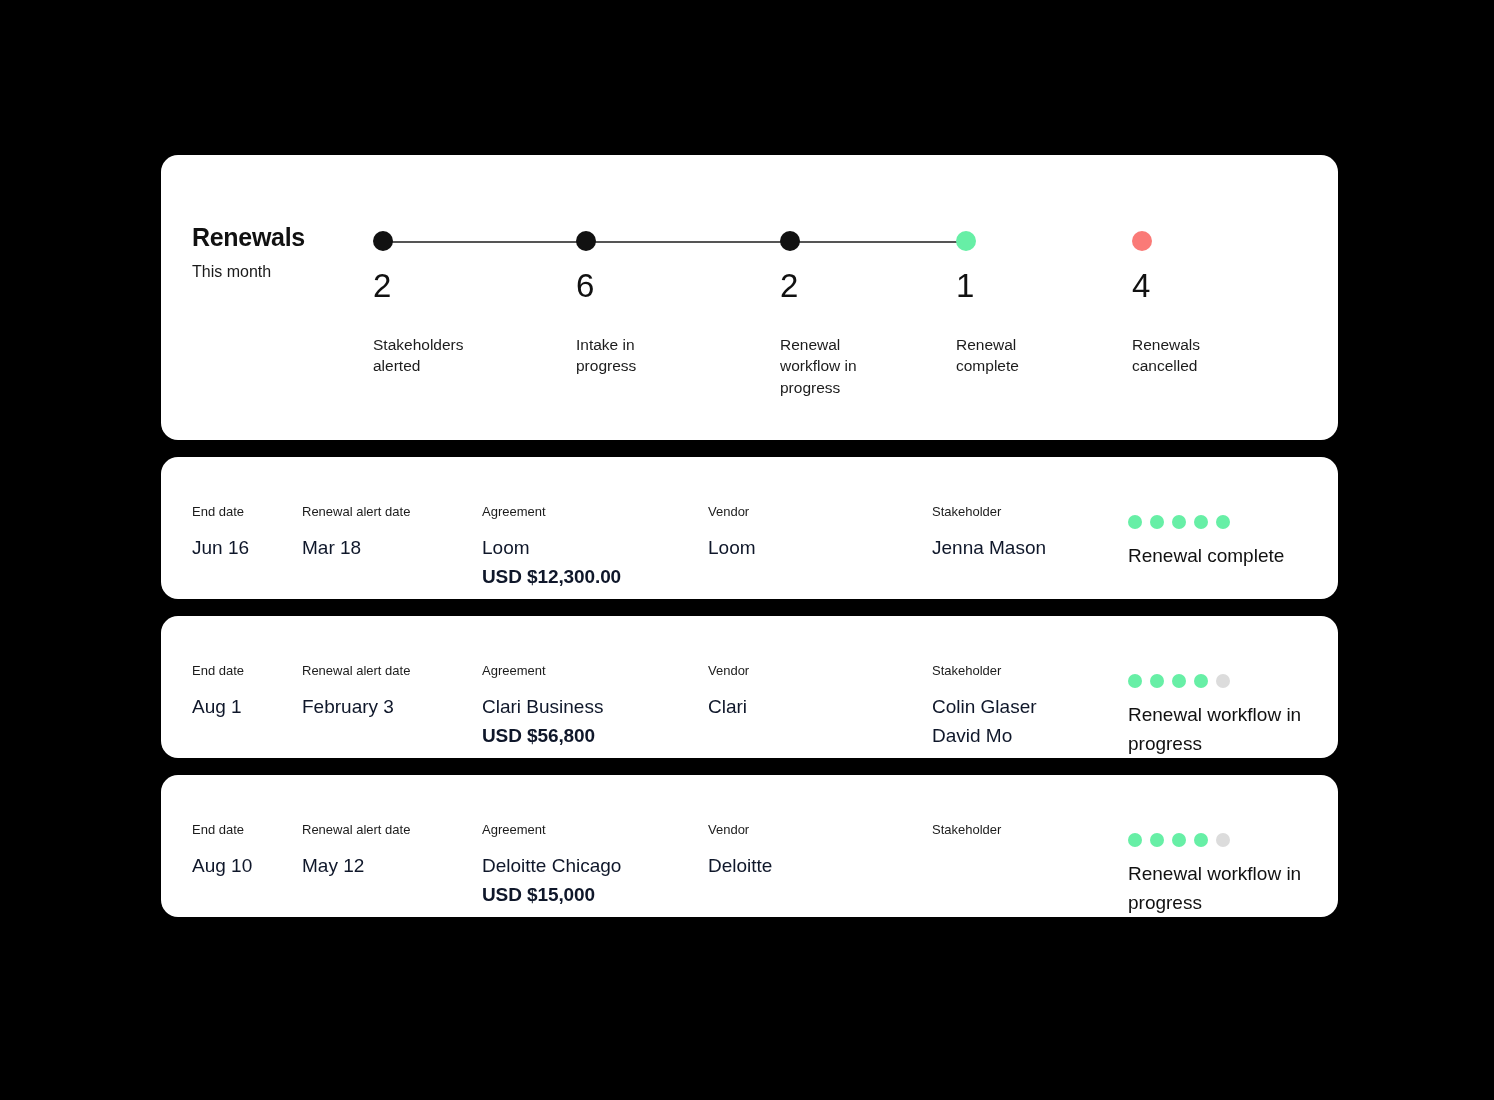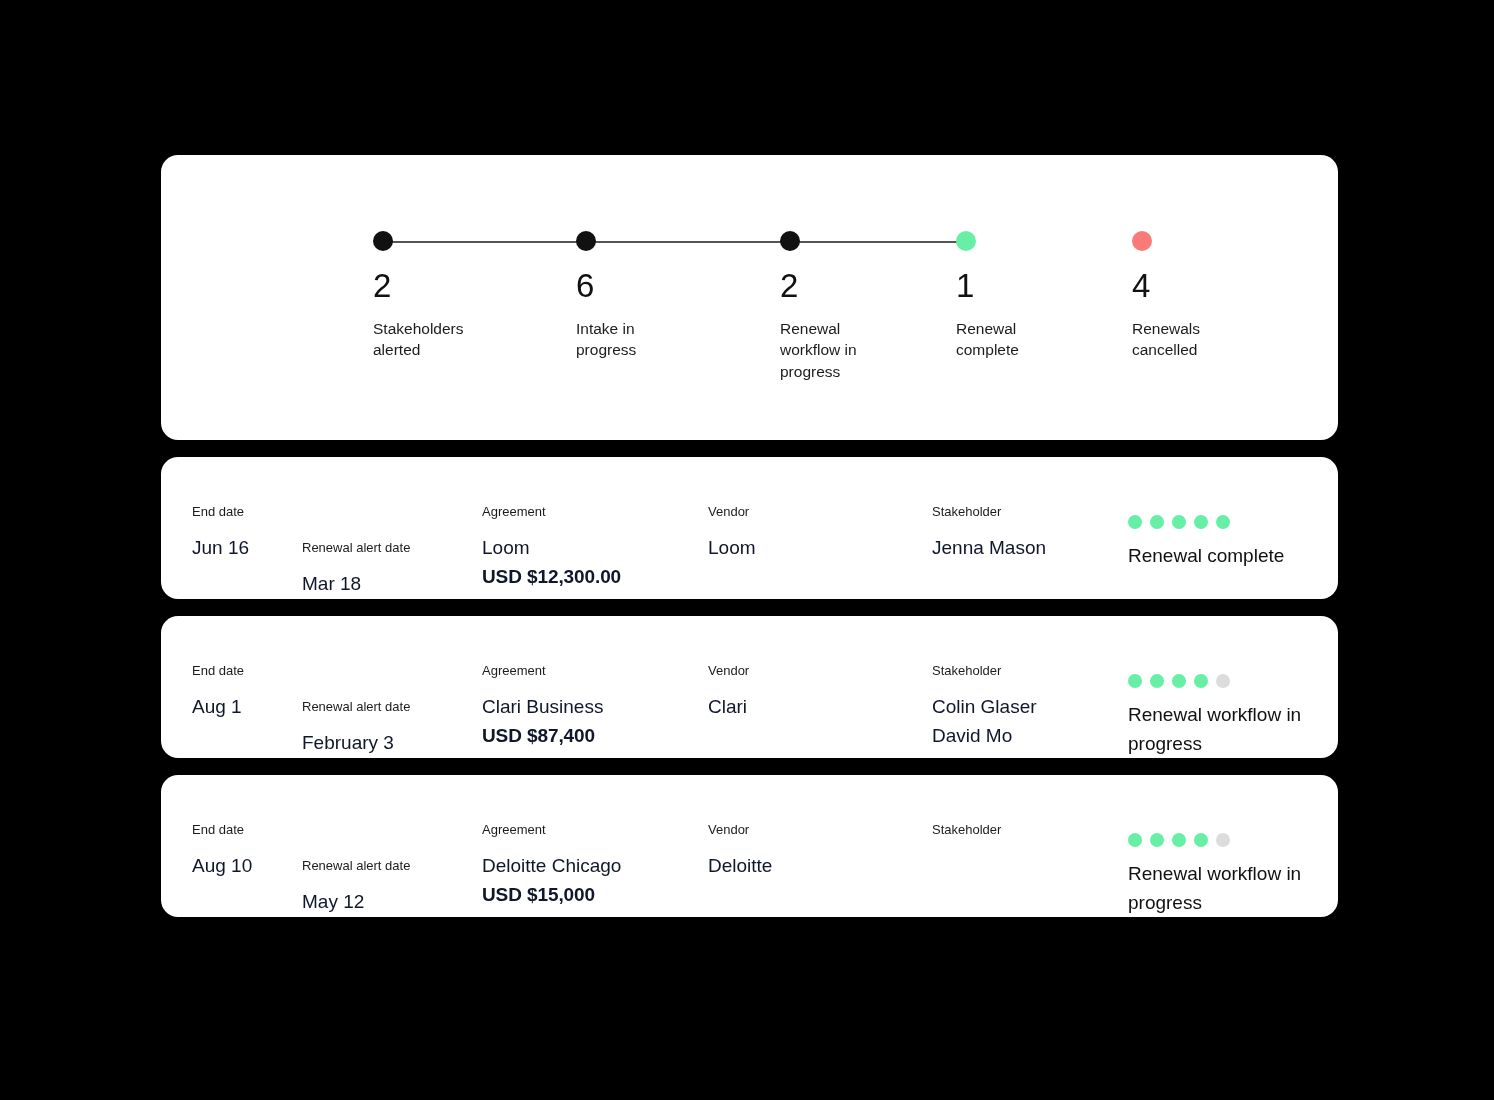--- a/index.html
+++ b/index.html
@@ -83,21 +83,21 @@
 
   .step-value {
     margin-top: 18px;
     font-size: 33px;
     font-weight: 400;
     color: #111111;
     line-height: 1;
     letter-spacing: -0.5px;
   }
   .step-label {
-    margin-top: 16px;
+    margin-top: 32px;
     font-size: 15.5px;
     font-weight: 400;
     color: #1c1c1c;
     line-height: 1.38;
     max-width: 120px;
   }
 
   
   .row-card {
     background: #ffffff;
@@ -125,21 +125,21 @@
     line-height: 1.55;
     white-space: nowrap;
   }
   .cell-value.amount {
     font-weight: 700;
     margin-top: 0;
     letter-spacing: -0.1px;
   }
 
   .c-end    { left: 31px; }
-  .c-alert  { left: 141px; margin-top: 36px; }
+  .c-alert  { left: 141px; }
   .c-agree  { left: 321px; }
   .c-vendor { left: 547px; }
   .c-stake  { left: 771px; }
 
   .status {
     position: absolute;
     left: 967px;
     top: 58px;
   }
   .status-dots {
@@ -162,20 +162,24 @@
     line-height: 1.55;
     max-width: 190px;
   }
 </style>
 </head>
 <body>
 
 <div class="stage">
 
   <div class="summary-card">
+    <div class="summary-head">
+      <div class="summary-title">Renewals</div>
+      <div class="summary-sub">This month</div>
+    </div>
 
     <div class="timeline">
       <div class="track"></div>
       <div class="steps">
           <div class="step" style="left: 0px;">
             <span class="step-dot dark"></span>
             <div class="step-value">2</div>
             <div class="step-label">Stakeholders alerted</div>
           </div>
           <div class="step" style="left: 203px;">
@@ -241,21 +245,21 @@
           <div class="cell-label">End date</div>
           <div class="cell-value">Aug 1</div>
         </div>
         <div class="cell c-alert">
           <div class="cell-label">Renewal alert date</div>
           <div class="cell-value">February 3</div>
         </div>
         <div class="cell c-agree">
           <div class="cell-label">Agreement</div>
           <div class="cell-value">Clari Business</div>
-          <div class="cell-value amount">USD $87,400</div>
+          <div class="cell-value amount">USD $56,800</div>
         </div>
         <div class="cell c-vendor">
           <div class="cell-label">Vendor</div>
           <div class="cell-value">Clari</div>
         </div>
         <div class="cell c-stake">
           <div class="cell-label">Stakeholder</div>
           <div class="cell-value multiline">
             <div>Colin Glaser</div>
             <div>David Mo</div>

